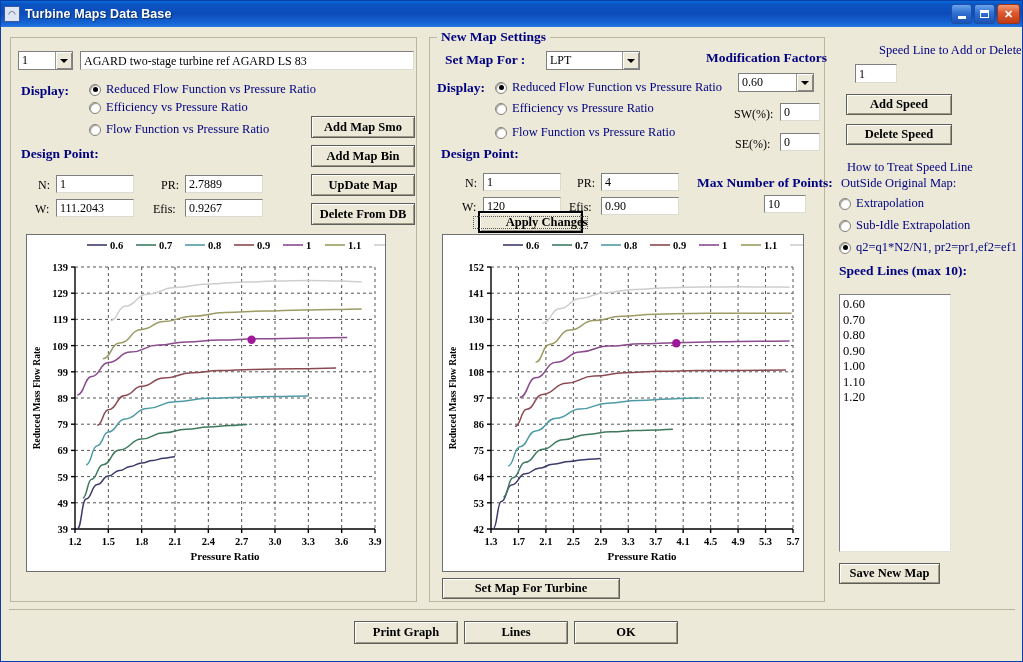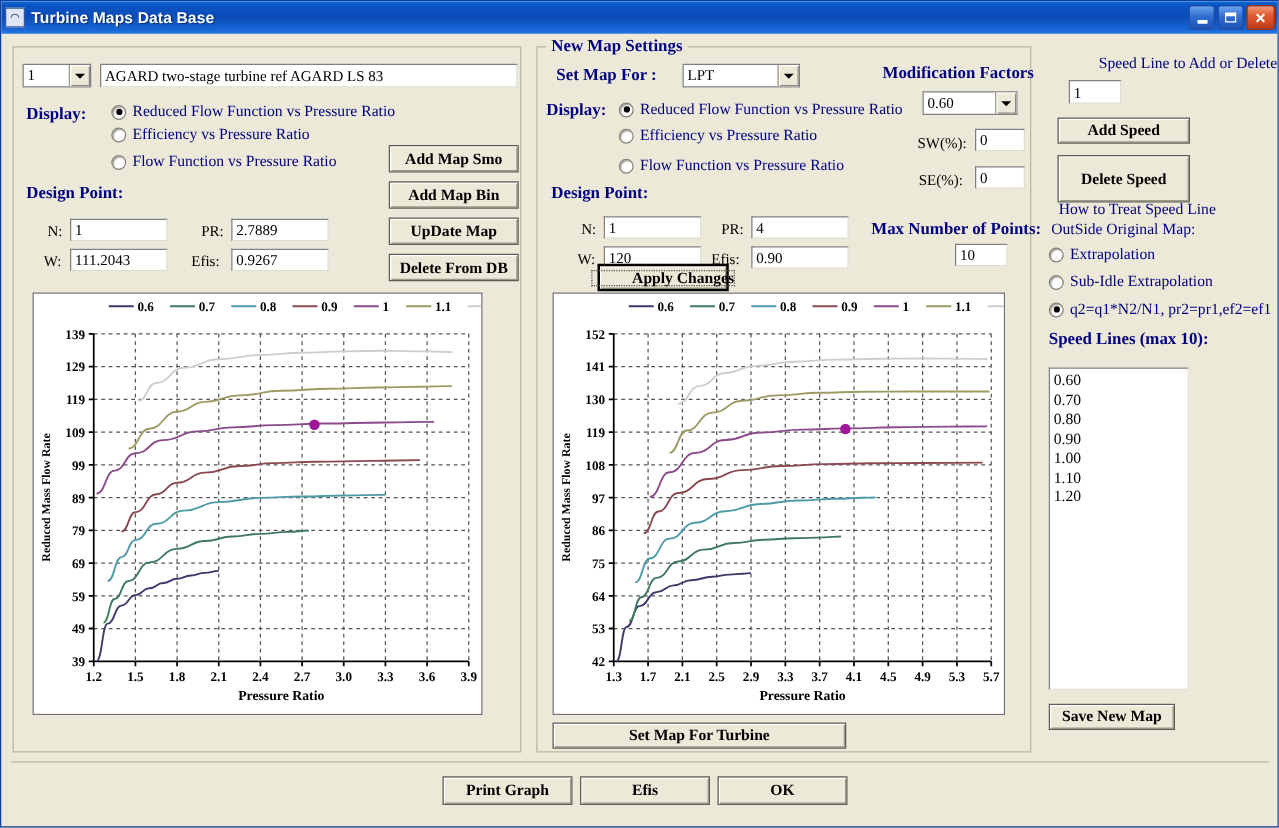--- a/index.html
+++ b/index.html
@@ -396,28 +396,28 @@
         <path d="M60.4,261.8 C65.2,261.8 65.2,242.8 70.0,242.8 C76.1,242.8 76.1,227.3 82.3,227.3 C90.9,227.3 90.9,214.2 99.5,214.2 C109.8,214.2 109.8,204.7 120.1,204.7 C132.1,204.7 132.1,199.4 144.1,199.4 C156.1,199.4 156.1,196.8 168.1,196.8 C180.1,196.8 180.1,195.6 192.1,195.6 C204.1,195.6 204.1,194.9 216.2,194.9 C223.0,194.9 223.0,194.2 229.9,194.2" fill="none" stroke="#3f7a5e" stroke-width="1.5"></path>
         <path d="M65.2,230.9 C71.0,230.9 71.0,211.8 76.8,211.8 C84.7,211.8 84.7,195.9 92.6,195.9 C102.9,195.9 102.9,183.2 113.2,183.2 C125.2,183.2 125.2,174.0 137.2,174.0 C151.0,174.0 151.0,168.2 164.7,168.2 C180.1,168.2 180.1,165.4 195.6,165.4 C211.0,165.4 211.0,164.0 226.5,164.0 C236.8,164.0 236.8,163.2 247.0,163.2 C252.2,163.2 252.2,163.0 257.3,163.0" fill="none" stroke="#4e9ba6" stroke-width="1.5"></path>
         <path d="M72.0,191.6 C77.9,191.6 77.9,174.2 83.7,174.2 C91.6,174.2 91.6,159.4 99.5,159.4 C111.5,159.4 111.5,148.2 123.5,148.2 C137.2,148.2 137.2,141.1 151.0,141.1 C166.4,141.1 166.4,137.8 181.8,137.8 C199.0,137.8 199.0,136.3 216.2,136.3 C235.0,136.3 235.0,135.6 253.9,135.6 C274.5,135.6 274.5,135.4 295.1,135.4 C319.1,135.4 319.1,135.1 343.1,135.1" fill="none" stroke="#8b4a52" stroke-width="1.5"></path>
         <path d="M76.8,162.5 C84.7,162.5 84.7,142.8 92.6,142.8 C102.9,142.8 102.9,127.3 113.2,127.3 C125.2,127.3 125.2,117.0 137.2,117.0 C151.0,117.0 151.0,111.1 164.7,111.1 C181.8,111.1 181.8,108.7 199.0,108.7 C216.2,108.7 216.2,107.7 233.3,107.7 C253.9,107.7 253.9,106.8 274.5,106.8 C295.1,106.8 295.1,106.3 315.7,106.3 C331.1,106.3 331.1,106.1 346.6,106.1" fill="none" stroke="#8a4a8c" stroke-width="1.5"></path>
         <path d="M92.6,127.3 C99.5,127.3 99.5,109.4 106.3,109.4 C116.6,109.4 116.6,95.1 126.9,95.1 C138.9,95.1 138.9,85.6 151.0,85.6 C164.7,85.6 164.7,81.3 178.4,81.3 C195.6,81.3 195.6,79.2 212.7,79.2 C229.9,79.2 229.9,78.4 247.0,78.4 C265.9,78.4 265.9,78.2 284.8,78.2 C302.0,78.2 302.0,78.2 319.1,78.2 C333.9,78.2 333.9,78.2 348.6,78.2" fill="none" stroke="#9d9b63" stroke-width="1.5"></path>
         <path d="M99.5,88.0 C108.1,88.0 108.1,73.7 116.6,73.7 C126.9,73.7 126.9,63.4 137.2,63.4 C149.2,63.4 149.2,57.7 161.3,57.7 C176.7,57.7 176.7,54.4 192.1,54.4 C209.3,54.4 209.3,52.7 226.5,52.7 C243.6,52.7 243.6,52.0 260.8,52.0 C277.9,52.0 277.9,51.8 295.1,51.8 C310.5,51.8 310.5,52.0 326.0,52.0 C336.3,52.0 336.3,52.2 346.6,52.2" fill="none" stroke="#cfcdcd" stroke-width="1.5"></path>
         <circle cx="233.3181818181818" cy="108.21818181818182" r="4.2" fill="#a0189a"></circle>
       </svg>
   </div>
 
-  <div class="btn" style="left:441px;top:577px;width:235px;height:21px;">Set Map For Turbine</div>
+  <div class="btn" style="left:441px;top:577px;width:178px;height:21px;">Set Map For Turbine</div>
 
   <div class="lbl" style="left:838px;top:42px;font-size:12.5px;margin-left:40px;">Speed Line to Add or Delete:</div>
   <div class="tf" style="left:854px;top:63px;width:42px;height:19px;">
     <span>1</span>
     </div>
   <div class="btn" style="left:845px;top:93px;width:106px;height:21px;">Add Speed</div>
-  <div class="btn" style="left:845px;top:123px;width:106px;height:38px;">Delete Speed</div>
+  <div class="btn" style="left:845px;top:123px;width:106px;height:21px;">Delete Speed</div>
 
   <div class="lbl" style="left:846px;top:159px;">How to Treat Speed Line</div>
   <div class="lbl" style="left:840px;top:175px;">OutSide Original Map:</div>
 
   <div class="rad" style="left:838px;top:195px;">
     <span class="dot"></span>
     <span class="t">Extrapolation</span>
   </div>
   <div class="rad" style="left:838px;top:217px;">
     <span class="dot"></span>
@@ -439,16 +439,16 @@
         <div class="li">1.00</div>
         <div class="li">1.10</div>
         <div class="li">1.20</div>
       </div>
   </div>
 
   <div class="btn" style="left:838px;top:562px;width:101px;height:21px;">Save New Map</div>
 
   <div class="sep" style="left:8px;top:608px;width:1006px;"></div>
   <div class="btn" style="left:353px;top:620px;width:104px;height:23px;">Print Graph</div>
-  <div class="btn" style="left:463px;top:620px;width:104px;height:23px;">Efis</div>
+  <div class="btn" style="left:463px;top:620px;width:104px;height:23px;">Lines</div>
   <div class="btn" style="left:573px;top:620px;width:104px;height:23px;">OK</div>
 
 </div>
 
 </body></html>

